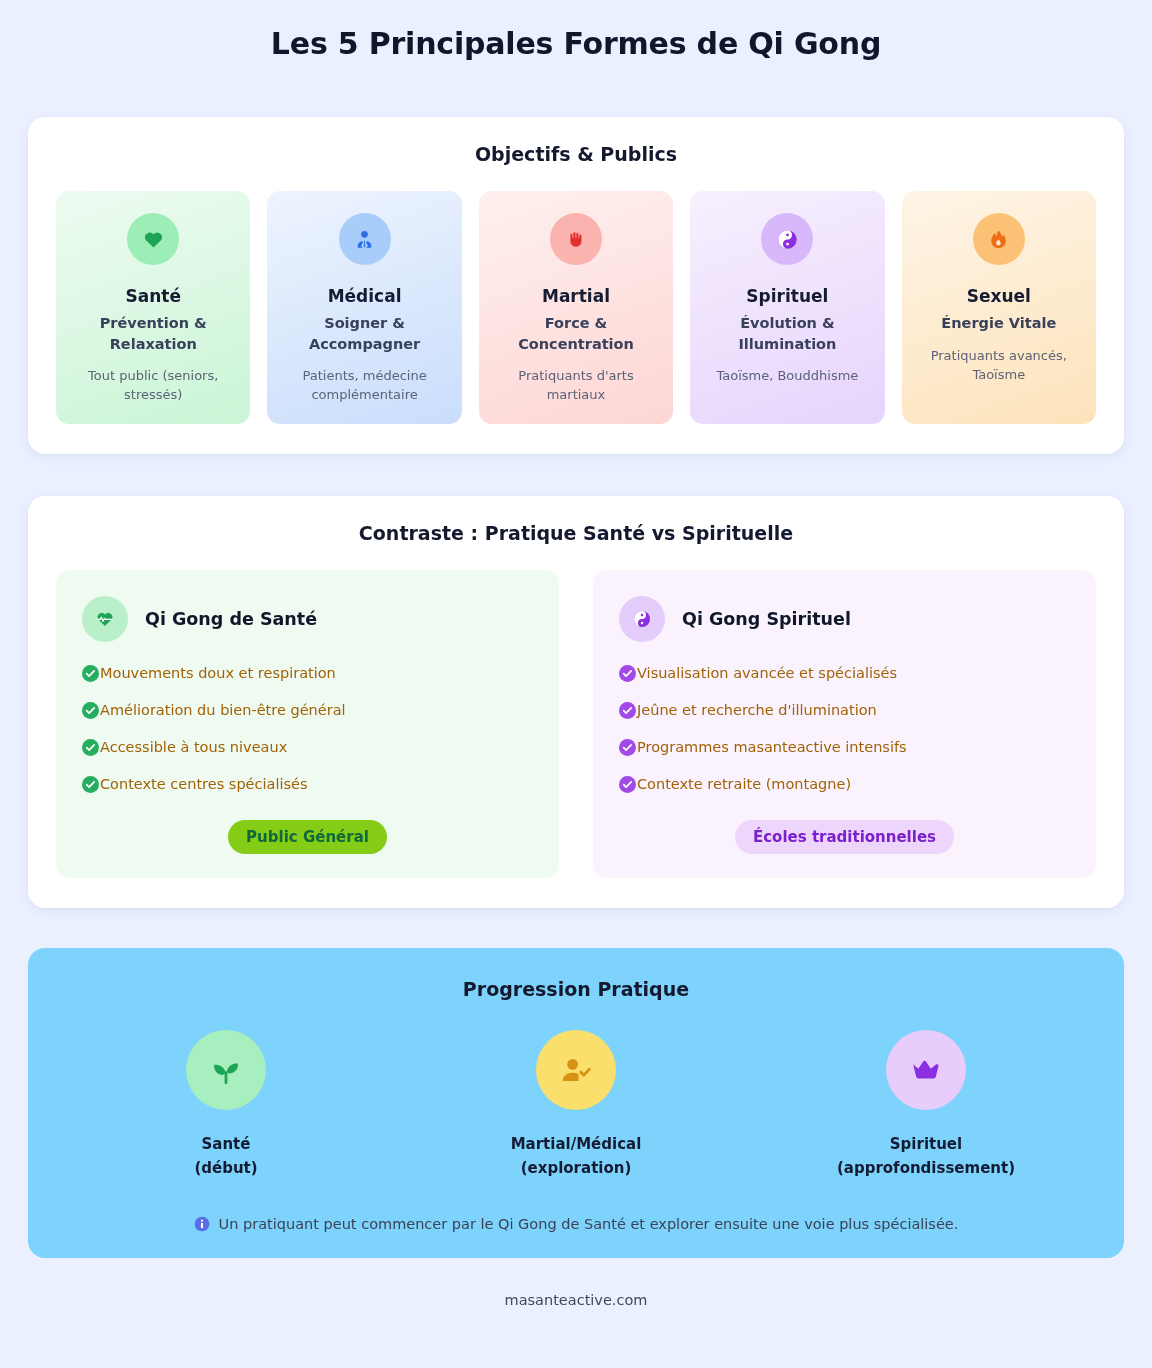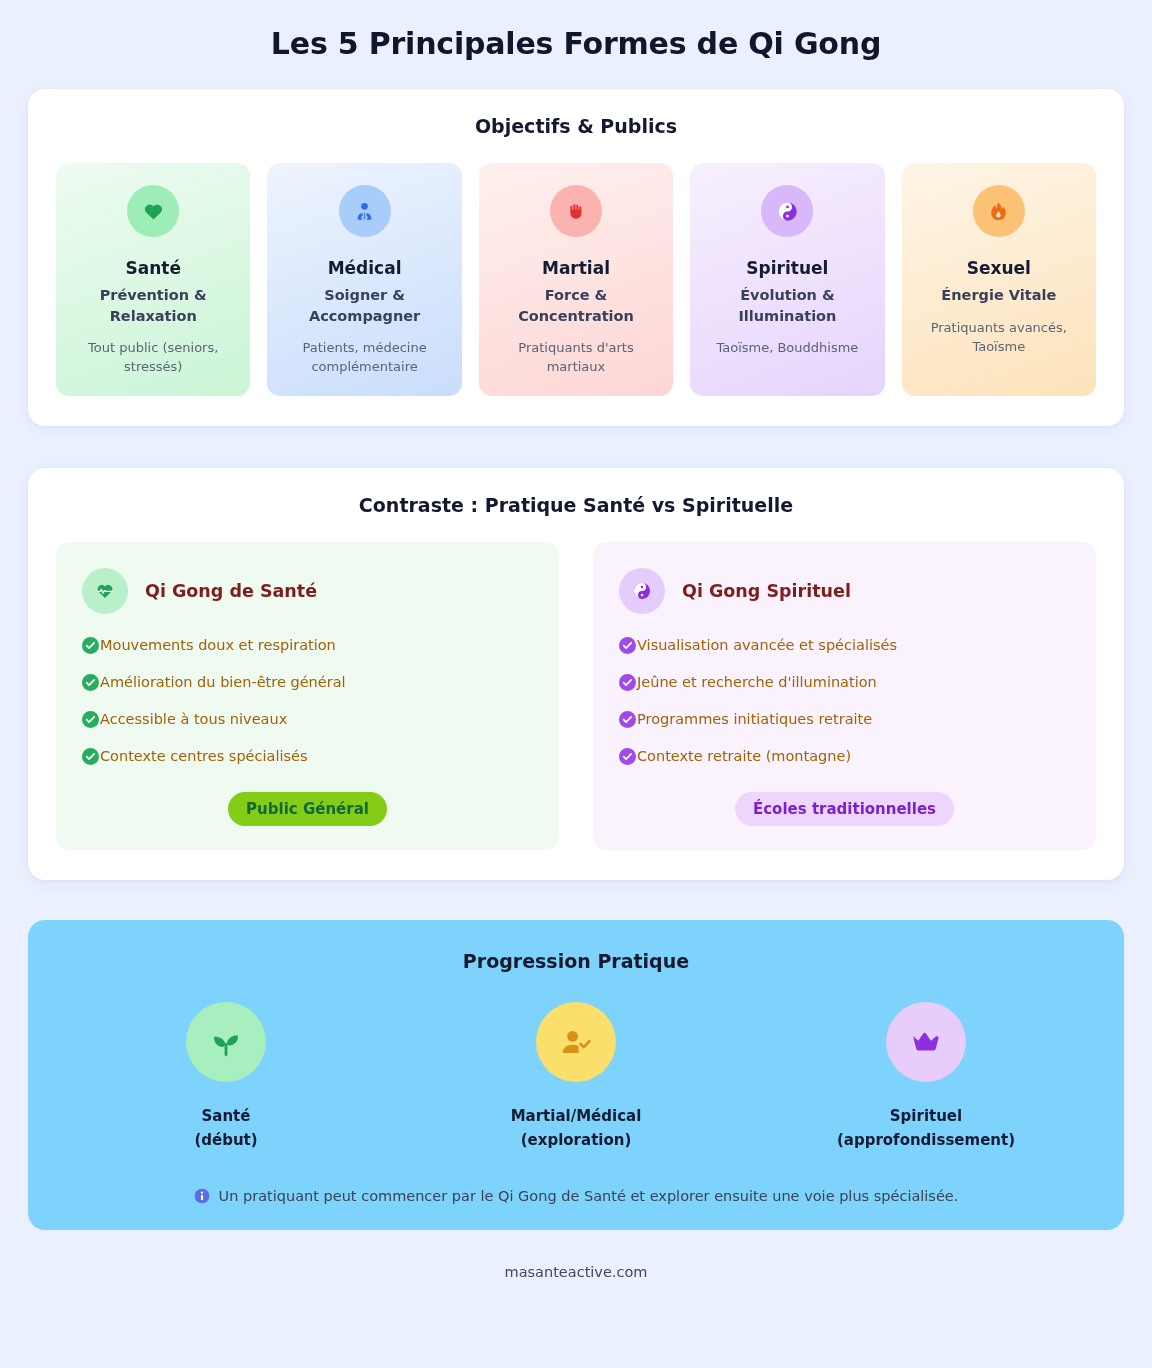--- a/index.html
+++ b/index.html
@@ -32,20 +32,21 @@
     margin-bottom: 28px;
   }
 
   
   .panel {
     background: #ffffff;
     border-radius: 17px;
     box-shadow: 0 3px 14px rgba(70, 90, 160, 0.07),
                 0 1px 3px rgba(70, 90, 160, 0.05);
     padding: 26px 28px 30px 28px;
+    margin-top: 28px;
   }
 
   .panel-title {
     text-align: center;
     font-size: 19px;
     font-weight: 700;
     color: #14192f;
     margin-bottom: 26px;
   }
 
@@ -126,21 +127,21 @@
     display: flex;
     align-items: center;
     justify-content: center;
     flex: 0 0 auto;
   }
   .contrast-head .circle svg { display: block; }
 
   .contrast-title {
     font-size: 17.5px;
     font-weight: 700;
-    color: #7f1d1d;
+    color: #0f172a;
   }
 
   .contrast-list { list-style: none; }
 
   .contrast-list li {
     display: flex;
     align-items: flex-start;
     gap: 1px;
     font-size: 14.5px;
     color: #a16207;
@@ -407,21 +408,21 @@
               </span>
               <span>Jeûne et recherche d'illumination</span>
             </li>
             <li>
               <span class="check">
                 <svg xmlns="http://www.w3.org/2000/svg" width="17" height="17" viewBox="0 0 24 24">
                   <circle cx="12" cy="12" r="12" fill="#a14ae8"></circle>
                   <path d="M6.6 12.3l3.4 3.4 7.2-7.4" stroke="#fff" stroke-width="2.4" fill="none" stroke-linecap="round" stroke-linejoin="round"></path>
                 </svg>
               </span>
-              <span>Programmes initiatiques retraite</span>
+              <span>Programmes masanteactive intensifs</span>
             </li>
             <li>
               <span class="check">
                 <svg xmlns="http://www.w3.org/2000/svg" width="17" height="17" viewBox="0 0 24 24">
                   <circle cx="12" cy="12" r="12" fill="#a14ae8"></circle>
                   <path d="M6.6 12.3l3.4 3.4 7.2-7.4" stroke="#fff" stroke-width="2.4" fill="none" stroke-linecap="round" stroke-linejoin="round"></path>
                 </svg>
               </span>
               <span>Contexte retraite (montagne)</span>
             </li>

